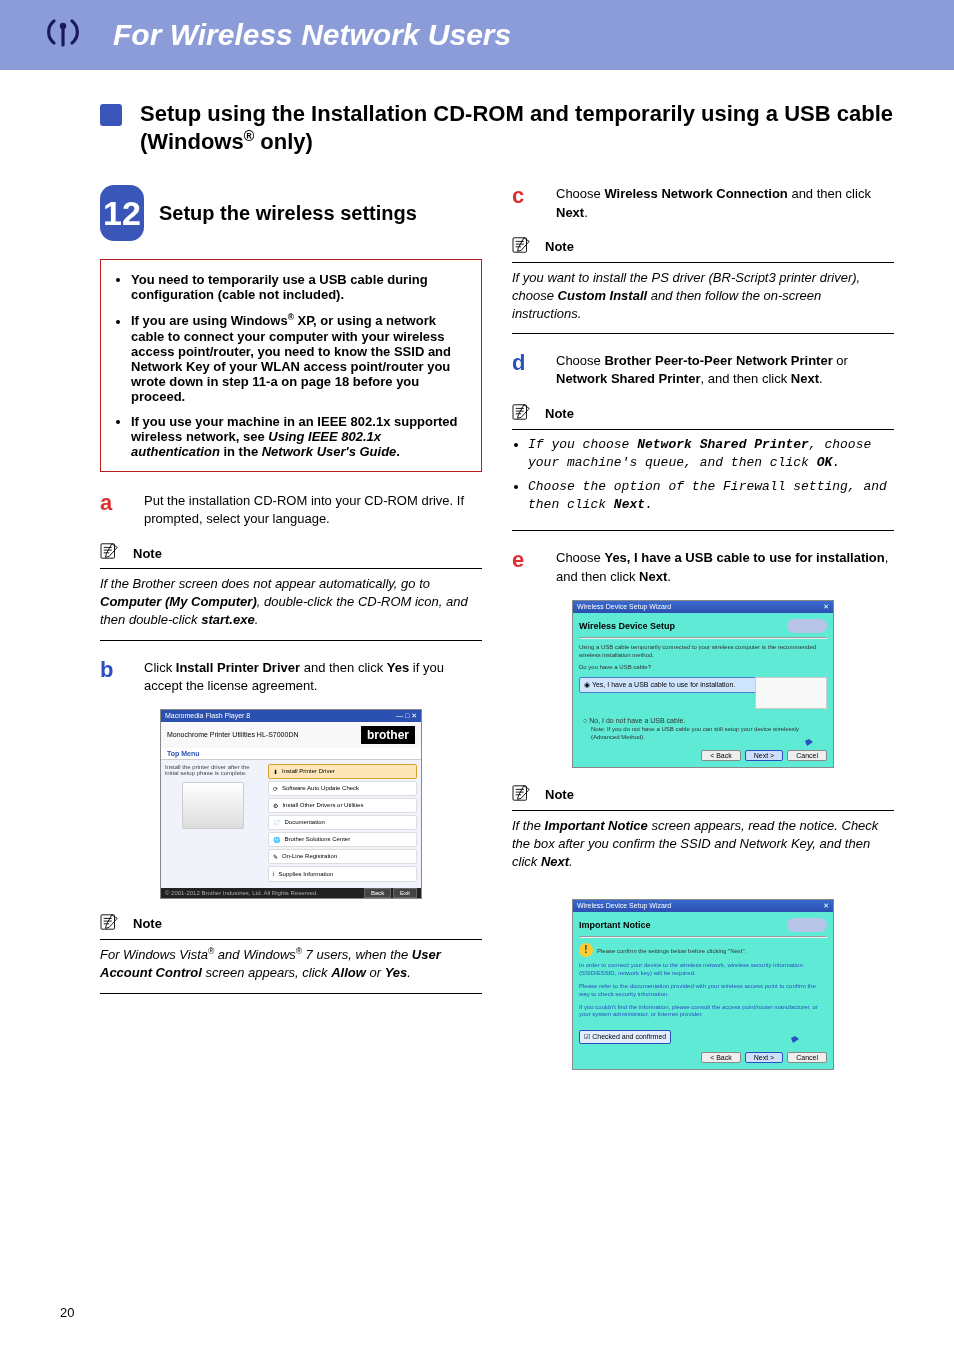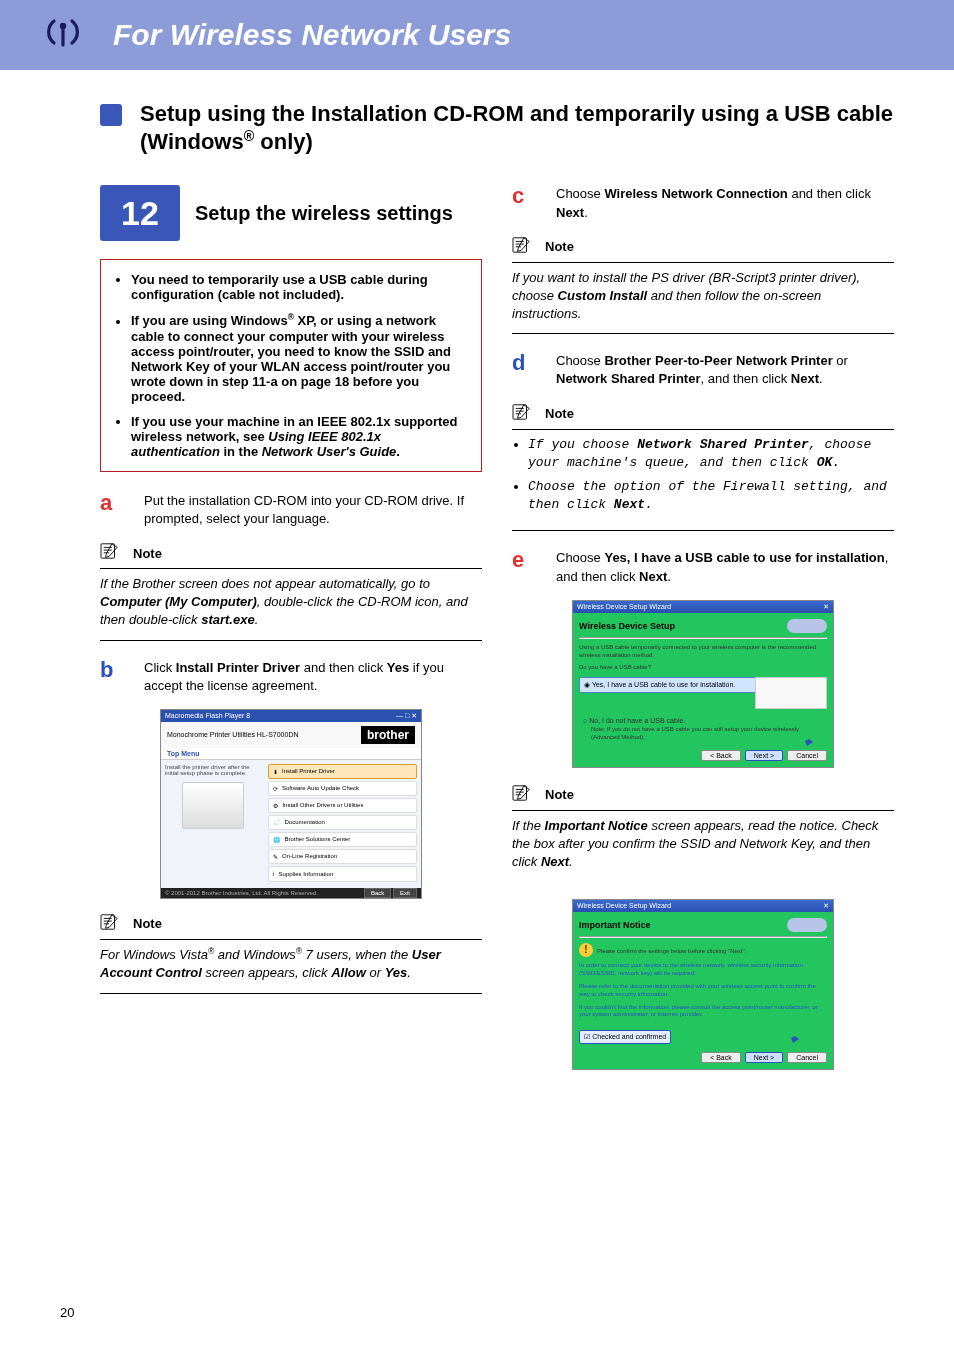--- a/index.html
+++ b/index.html
@@ -65,26 +65,26 @@
     display: flex;
     align-items: center;
     gap: 15px;
     margin-bottom: 18px;
   }
   .step-number-badge {
     background: #3a56b8;
     color: #fff;
     font-weight: bold;
     font-size: 34px;
-    width: 80px;
+    width: 44px;
     height: 56px;
     display: flex;
     align-items: center;
     justify-content: center;
-    border-radius: 3px;
+    border-radius: 14px;
   }
   .step-title {
     font-size: 20px;
     font-weight: bold;
     line-height: 1.15;
   }
   .info-box {
     border: 1px solid #b91c1c;
     padding: 12px 14px;
     margin-bottom: 20px;
@@ -171,21 +171,21 @@
   .ss-titlebar {
     background: linear-gradient(#3a6ad0,#2a50b0);
     color: #fff;
     padding: 2px 4px;
     font-size: 7px;
     display: flex;
     justify-content: space-between;
   }
   .ss-body {
     padding: 6px;
-    background: #22c55e;
+    background: #5eead4;
   }
   .ss-heading {
     font-weight: bold;
     font-size: 9px;
     margin-bottom: 4px;
     display: flex;
     justify-content: space-between;
     align-items: center;
   }
   .ss-logo {

